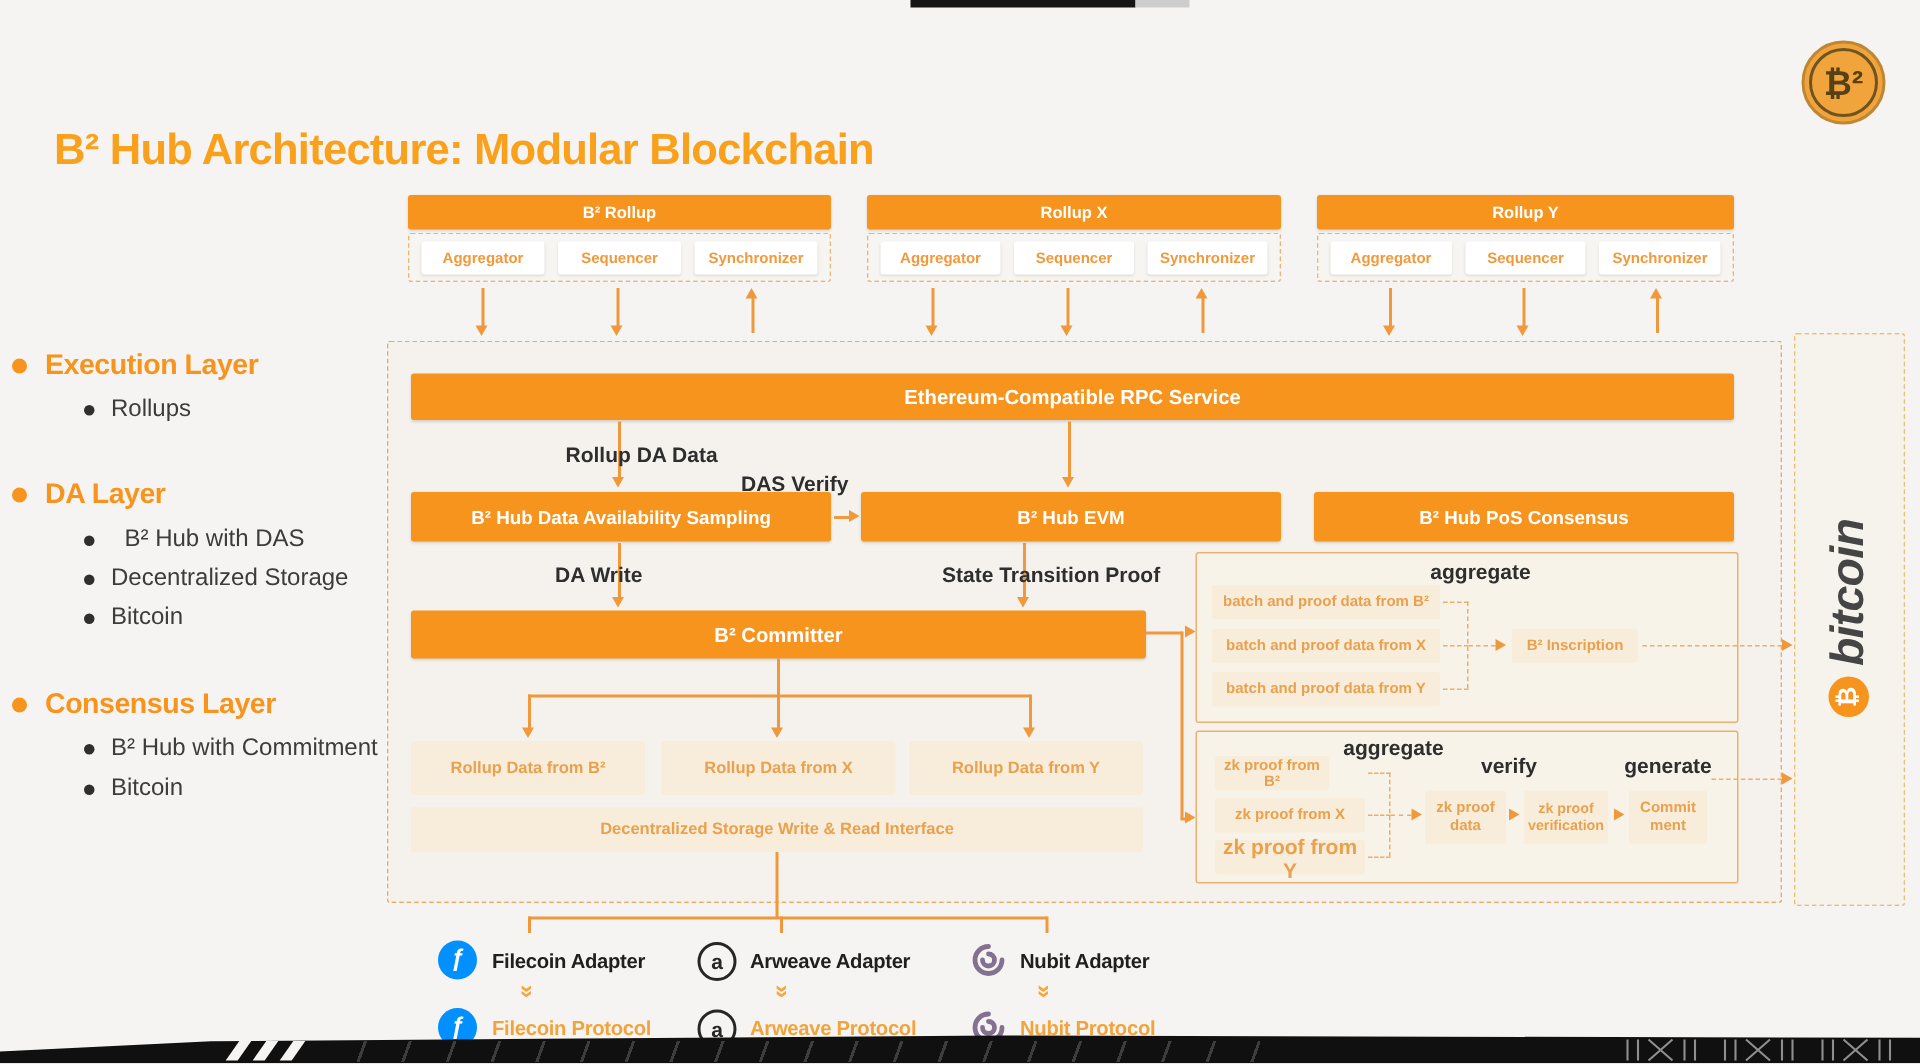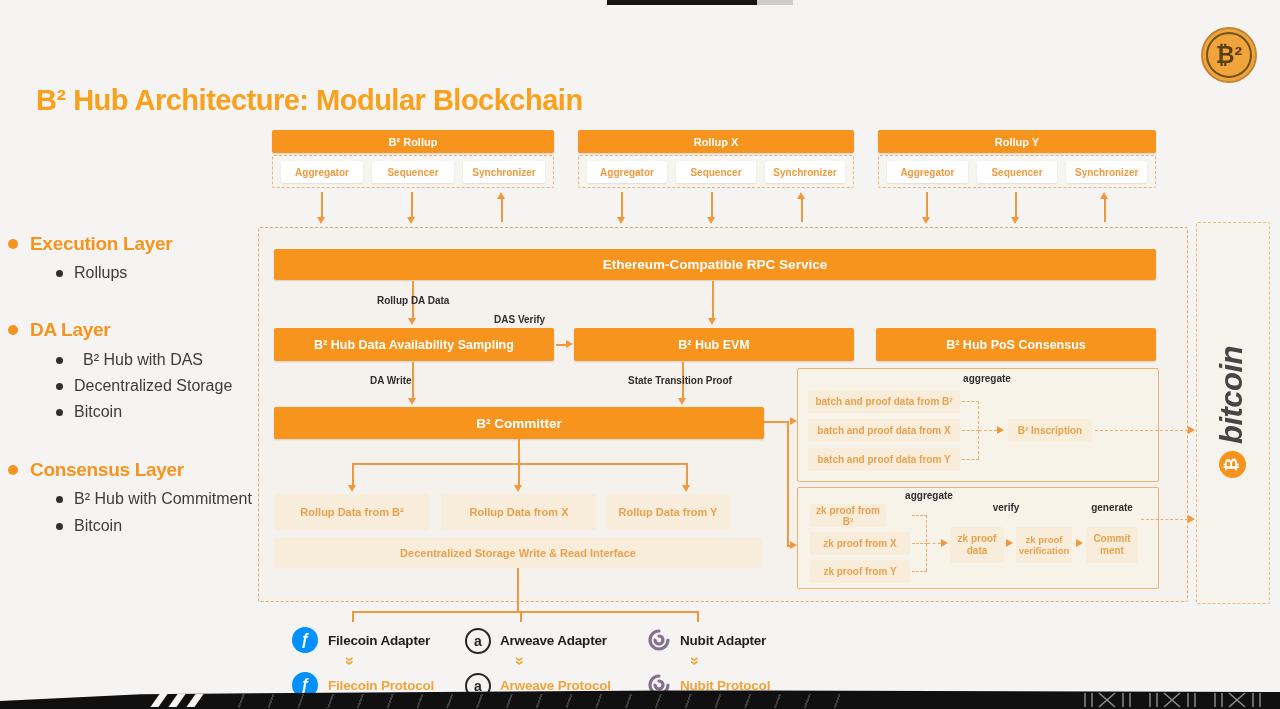--- a/index.html
+++ b/index.html
@@ -18,21 +18,21 @@
 
   
   .side-head{position:absolute;display:flex;align-items:center;gap:12px;font-size:19px;font-weight:800;color:#f7941d;letter-spacing:-0.3px;}
   .side-head .dot{width:10px;height:10px;border-radius:50%;background:#f7941d;flex:0 0 auto;}
   .side-item{position:absolute;display:flex;align-items:center;gap:11px;font-size:16px;color:#3c3c3c;}
   .side-item .dot{width:7px;height:7px;border-radius:50%;background:#2f2f2f;flex:0 0 auto;}
 
   
   .bar{position:absolute;background:#f7941d;color:#fff;font-weight:bold;text-align:center;border-radius:2px;box-shadow:0 1px 2px rgba(0,0,0,.14);display:flex;align-items:center;justify-content:center;}
   .lightbox{position:absolute;background:#f8edda;color:#eaa14e;font-weight:bold;text-align:center;border-radius:2px;display:flex;align-items:center;justify-content:center;}
-  .small-label{position:absolute;font-size:10px;font-weight:bold;color:#2e2e2e;white-space:nowrap;}
+  .small-label{position:absolute;font-size:14px;font-weight:bold;color:#2e2e2e;white-space:nowrap;}
 
   
   .rg-head{height:23px;font-size:11px;}
   .rg-comps{position:absolute;border:1.5px dashed #ecb377;border-radius:2px;display:flex;gap:9px;padding:5px 8px;box-sizing:border-box;background:rgba(250,246,240,.45);}
   .rg-comp{flex:1;height:22px;background:#ffffff;border-radius:2px;box-shadow:0 1px 2px rgba(0,0,0,.10);color:#f09a3e;font-size:10px;font-weight:bold;display:flex;align-items:center;justify-content:center;}
 
   
   .dashbox{position:absolute;border:1.5px dashed #e8aa5e;border-radius:2px;}
   .groupbox{position:absolute;border:1px solid #ebb173;border-radius:2px;background:rgba(250,243,232,.7);}
 
@@ -186,21 +186,21 @@
   <div class="ln-h" style="left:352px;top:463px;width:335px;"></div>
   <div class="ln-v" style="left:352px;top:463px;height:24px;"></div>
     <div class="tri d" style="left:348px;top:485px;"></div>
   <div class="ln-v" style="left:518px;top:463px;height:24px;"></div>
     <div class="tri d" style="left:514px;top:485px;"></div>
   <div class="ln-v" style="left:686px;top:463px;height:24px;"></div>
     <div class="tri d" style="left:682px;top:485px;"></div>
 
   <div class="lightbox" style="left:274px;top:494px;width:156px;height:36px;font-size:11px;">Rollup Data from B²</div>
   <div class="lightbox" style="left:441px;top:494px;width:156px;height:36px;font-size:11px;">Rollup Data from X</div>
-  <div class="lightbox" style="left:606px;top:494px;width:124px;height:36px;font-size:11px;">Rollup Data from Y</div>
+  <div class="lightbox" style="left:606px;top:494px;width:156px;height:36px;font-size:11px;">Rollup Data from Y</div>
 
   <div class="lightbox" style="left:274px;top:538px;width:488px;height:30px;font-size:11px;">Decentralized Storage Write &amp; Read Interface</div>
 
   <div class="ln-v" style="left:517px;top:568px;height:44px;"></div>
   <div class="ln-h" style="left:352px;top:611px;width:346px;"></div>
   <div class="ln-v" style="left:352px;top:611px;height:11px;"></div>
   <div class="ln-v" style="left:520px;top:611px;height:11px;"></div>
   <div class="ln-v" style="left:697px;top:611px;height:11px;"></div>
 
   <div class="ln-h" style="left:764px;top:421px;width:24px;"></div>
@@ -223,21 +223,21 @@
   <div class="lightbox" style="left:1008px;top:419px;width:84px;height:23px;font-size:10px;">B² Inscription</div>
   <div class="dsh-h" style="left:1095px;top:430px;width:93px;"></div>
   <div class="tri r" style="left:1188px;top:426px;"></div>
 
   <div class="groupbox" style="left:797px;top:487px;width:360px;height:100px;"></div>
   <div class="small-label" style="left:929px;top:490px;transform:translateX(-50%);">aggregate</div>
   <div class="small-label" style="left:1006px;top:502px;transform:translateX(-50%);">verify</div>
   <div class="small-label" style="left:1079px;top:502px;transform:translateX(-50%);margin-left:33px;">generate</div>
   <div class="lightbox" style="left:810px;top:504px;width:76px;height:23px;font-size:10px;">zk proof from B²</div>
   <div class="lightbox" style="left:810px;top:532px;width:100px;height:23px;font-size:10px;">zk proof from X</div>
-  <div class="lightbox" style="left:810px;top:560px;width:100px;height:23px;font-size:10px;">zk proof from Y</div>
+  <div class="lightbox" style="left:810px;top:560px;width:100px;height:23px;font-size:14px;">zk proof from Y</div>
   <div class="dsh-h" style="left:912px;top:515px;width:15px;"></div>
   <div class="dsh-h" style="left:912px;top:543px;width:15px;"></div>
   <div class="dsh-h" style="left:912px;top:571px;width:15px;"></div>
   <div class="dsh-v" style="left:926px;top:515px;height:56px;"></div>
   <div class="dsh-h" style="left:927px;top:543px;width:14px;"></div>
   <div class="tri r" style="left:941px;top:539px;"></div>
   <div class="lightbox" style="left:950px;top:527px;width:54px;height:36px;font-size:10px;line-height:1.2;padding:0 2px;box-sizing:border-box;">zk proof data</div>
   <div class="tri r" style="left:1006px;top:539px;"></div>
   <div class="lightbox" style="left:1016px;top:527px;width:56px;height:36px;font-size:9.5px;line-height:1.2;padding:0 1px;box-sizing:border-box;">zk proof verification</div>
   <div class="tri r" style="left:1076px;top:539px;"></div>

